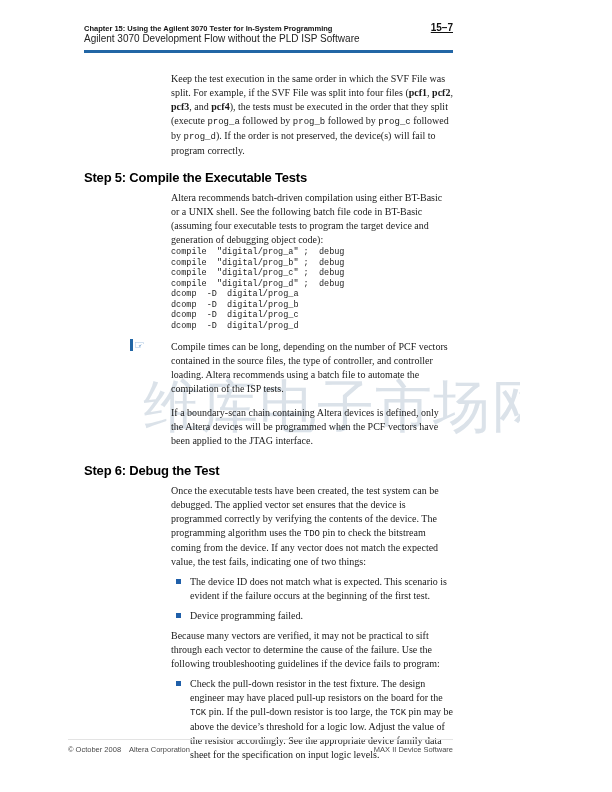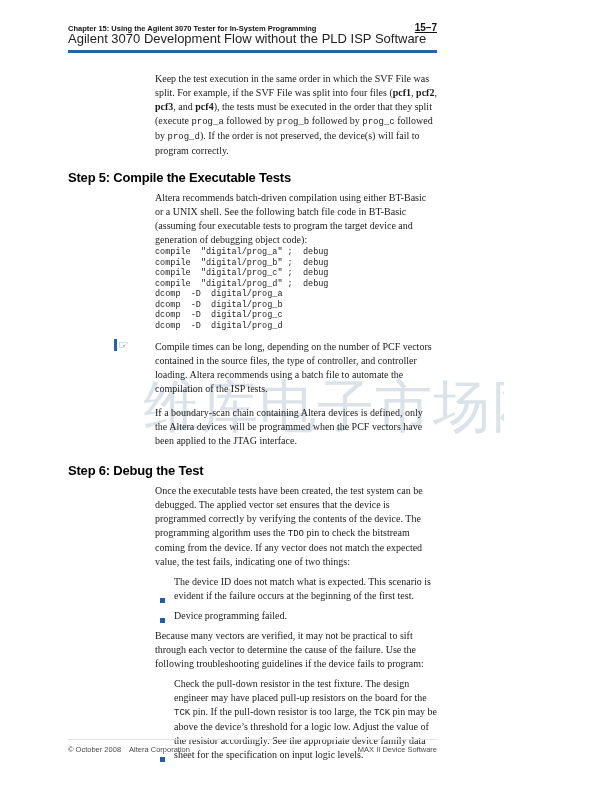--- a/index.html
+++ b/index.html
@@ -3,51 +3,52 @@
 <meta charset="utf-8">
 <style>
   html, body { margin: 0; padding: 0; background: #ffffff; }
   .page {
     position: relative;
     width: 504px; height: 792px;
     background: #ffffff;
     overflow: hidden;
     font-family: "Liberation Serif", serif;
     color: #1a1a1a;
+    padding-left: 16px;
   }
   .header {
     padding: 22px 67px 0 68px;
     font-family: "Liberation Sans", sans-serif;
     color: #111;
   }
   .header-row { display: flex; justify-content: space-between; align-items: baseline; }
   .header-chapter { font-size: 7.5px; font-weight: bold; line-height: 10px; }
   .header-page { font-size: 10px; font-weight: bold; text-decoration: underline; }
-  .header-sub { font-size: 13px; line-height: 10px; color: #222; }
+  .header-sub { font-size: 10px; line-height: 10px; color: #222; }
   .header-rule { height: 3px; background: var(--rule_blue, #2266a5); margin-top: 6px; }
 
   .body { position: relative; z-index: 2; padding: 0 67px 0 68px; }
   .para {
     margin: 0; font-size: 10px; line-height: 14px; color: #1a1a1a;
     text-align: left;
   }
   .indent { margin-left: 87px; }
   .mt-intro { margin-top: 19px; }
   .step-heading {
     margin: 12px 0 0 0;
     font-family: "Liberation Sans", sans-serif;
     font-weight: bold; font-size: 13px; line-height: 15px;
     letter-spacing: -0.2px; color: #000;
   }
   .mt-para { margin-top: 6px; }
   .mt-code { margin-top: 5px; }
   .mt-note { margin-top: 9px; }
   .mt-body2 { margin-top: 10px; }
   .mt-h2 { margin-top: 15px; }
-  .mt-bullet { margin-top: 6px; align-items: flex-end; }
+  .mt-bullet { margin-top: 6px; }
   .code {
     margin: 0; margin-left: 87px;
     font-family: "Liberation Mono", "DejaVu Sans Mono", monospace;
     font-size: 8.5px; line-height: 10.5px; color: #222;
     white-space: pre;
   }
   .seg-b { font-weight: bold; }
   .seg-m { font-family: "Liberation Mono", "DejaVu Sans Mono", monospace; font-size: 9px; }
 
   .note { position: relative; margin-left: 87px; }

